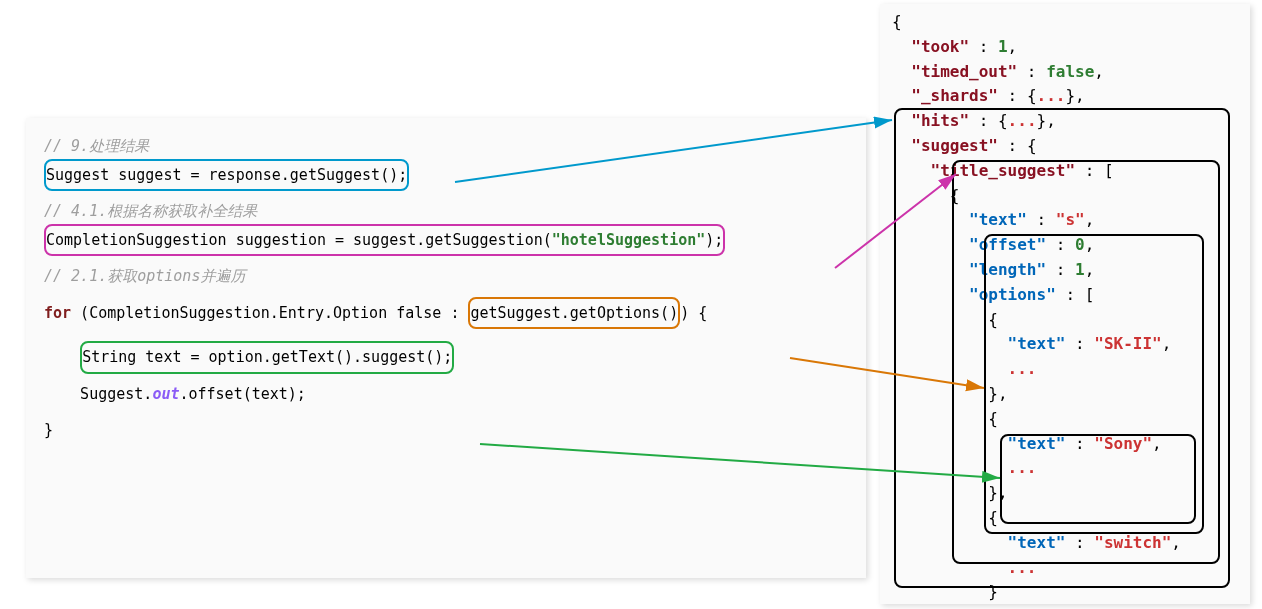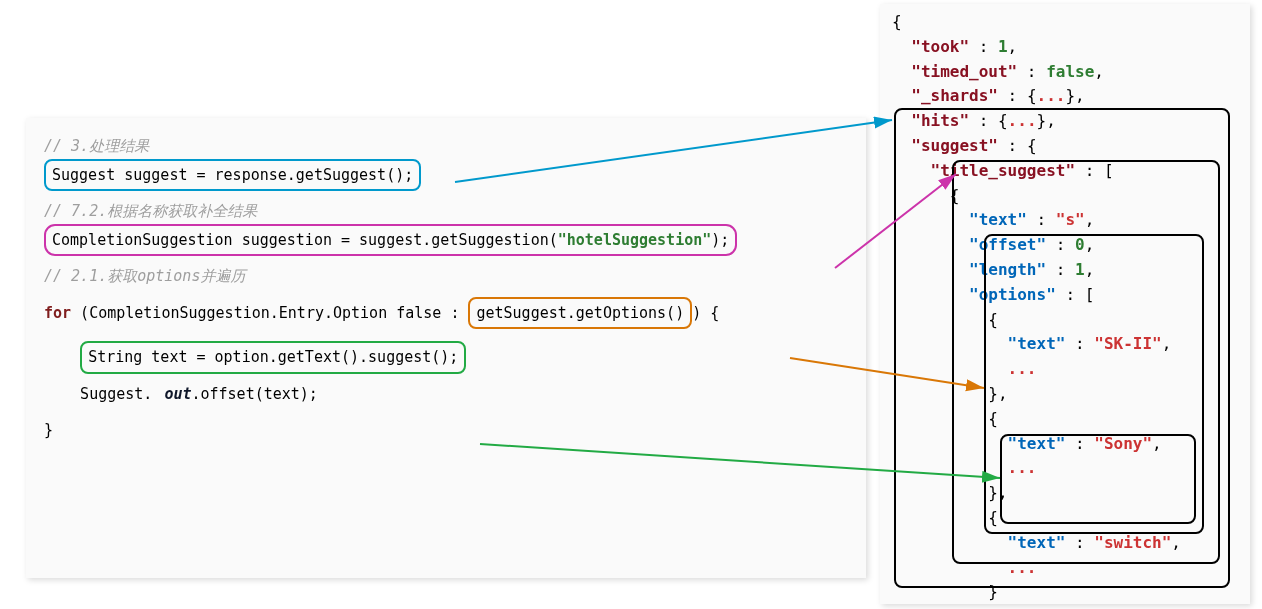--- a/index.html
+++ b/index.html
@@ -30,37 +30,37 @@
     top: 4px;
     width: 370px;
     height: 600px;
     line-height: 1.55;
     font-size: 16px;
     padding: 6px 12px 6px 12px;
   }
   .comment { color: #9e9e9e; font-style: italic; }
   .kw { color: #7f1d1d; font-weight: bold; }
   .str { color: #2e7d32; font-weight: bold; }
-  .field { color: #0f172a; font-style: italic; font-weight: bold; margin-left: 12px; }
+  .field { color: #8b5cf6; font-style: italic; font-weight: bold; }
   .jkey { color: #0066b8; font-weight: bold; }
   .jkeyd { color: #881122; font-weight: bold; }
   .jstr { color: #cc3333; font-weight: bold; }
   .jnum { color: #2e7d32; font-weight: bold; }
   .jellipsis { color: #cc3333; font-weight: bold; }
   .line { white-space: pre; }
 
   .hlbox {
     display: inline-block;
     border: 2px solid;
     border-radius: 8px;
-    padding: 0px 6px;
+    padding: 0px 0;
     margin: -2px 0;
   }
   .blue { border-color: #0099cc; }
-  .magenta { border-color: #cc33aa; border-radius: 11px; }
+  .magenta { border-color: #cc33aa; }
   .orange { border-color: #d97706; }
   .green { border-color: #22aa44; }
 
   .ovbox {
     position: absolute;
     border: 2px solid;
     border-radius: 8px;
     background: transparent;
     pointer-events: none;
   }
@@ -68,24 +68,24 @@
     position: absolute;
     left: 0; top: 0;
     width: 1262px; height: 609px;
     pointer-events: none;
   }
 </style>
 </head>
 <body>
 
 <div class="code-panel left-panel">
-  <div class="line comment">// 3.处理结果</div>
+  <div class="line comment">// 9.处理结果</div>
   <div class="line"><span class="hlbox blue">Suggest suggest = response.getSuggest();</span></div>
   <div class="line" style="height:8px"></div>
-  <div class="line comment">// 7.2.根据名称获取补全结果</div>
+  <div class="line comment">// 4.1.根据名称获取补全结果</div>
   <div class="line"><span class="hlbox magenta"><span>CompletionSuggestion suggestion = suggest.getSuggestion(</span><span class="str">"hotelSuggestion"</span><span>);</span></span></div>
   <div class="line" style="height:8px"></div>
   <div class="line comment">// 2.1.获取options并遍历</div>
   <div class="line" style="height:8px"></div>
   <div class="line"><span class="kw">for</span><span> (CompletionSuggestion.Entry.Option false : </span><span class="hlbox orange">getSuggest.getOptions()</span><span>) {</span></div>
   <div class="line" style="height:8px"></div>
   <div class="line" style="height:8px"></div>
   <div class="line">    <span class="hlbox green">String text = option.getText().suggest();</span></div>
   <div class="line" style="height:8px"></div>
   <div class="line"><span>    Suggest.</span><span class="field">out</span><span>.offset(text);</span></div>

